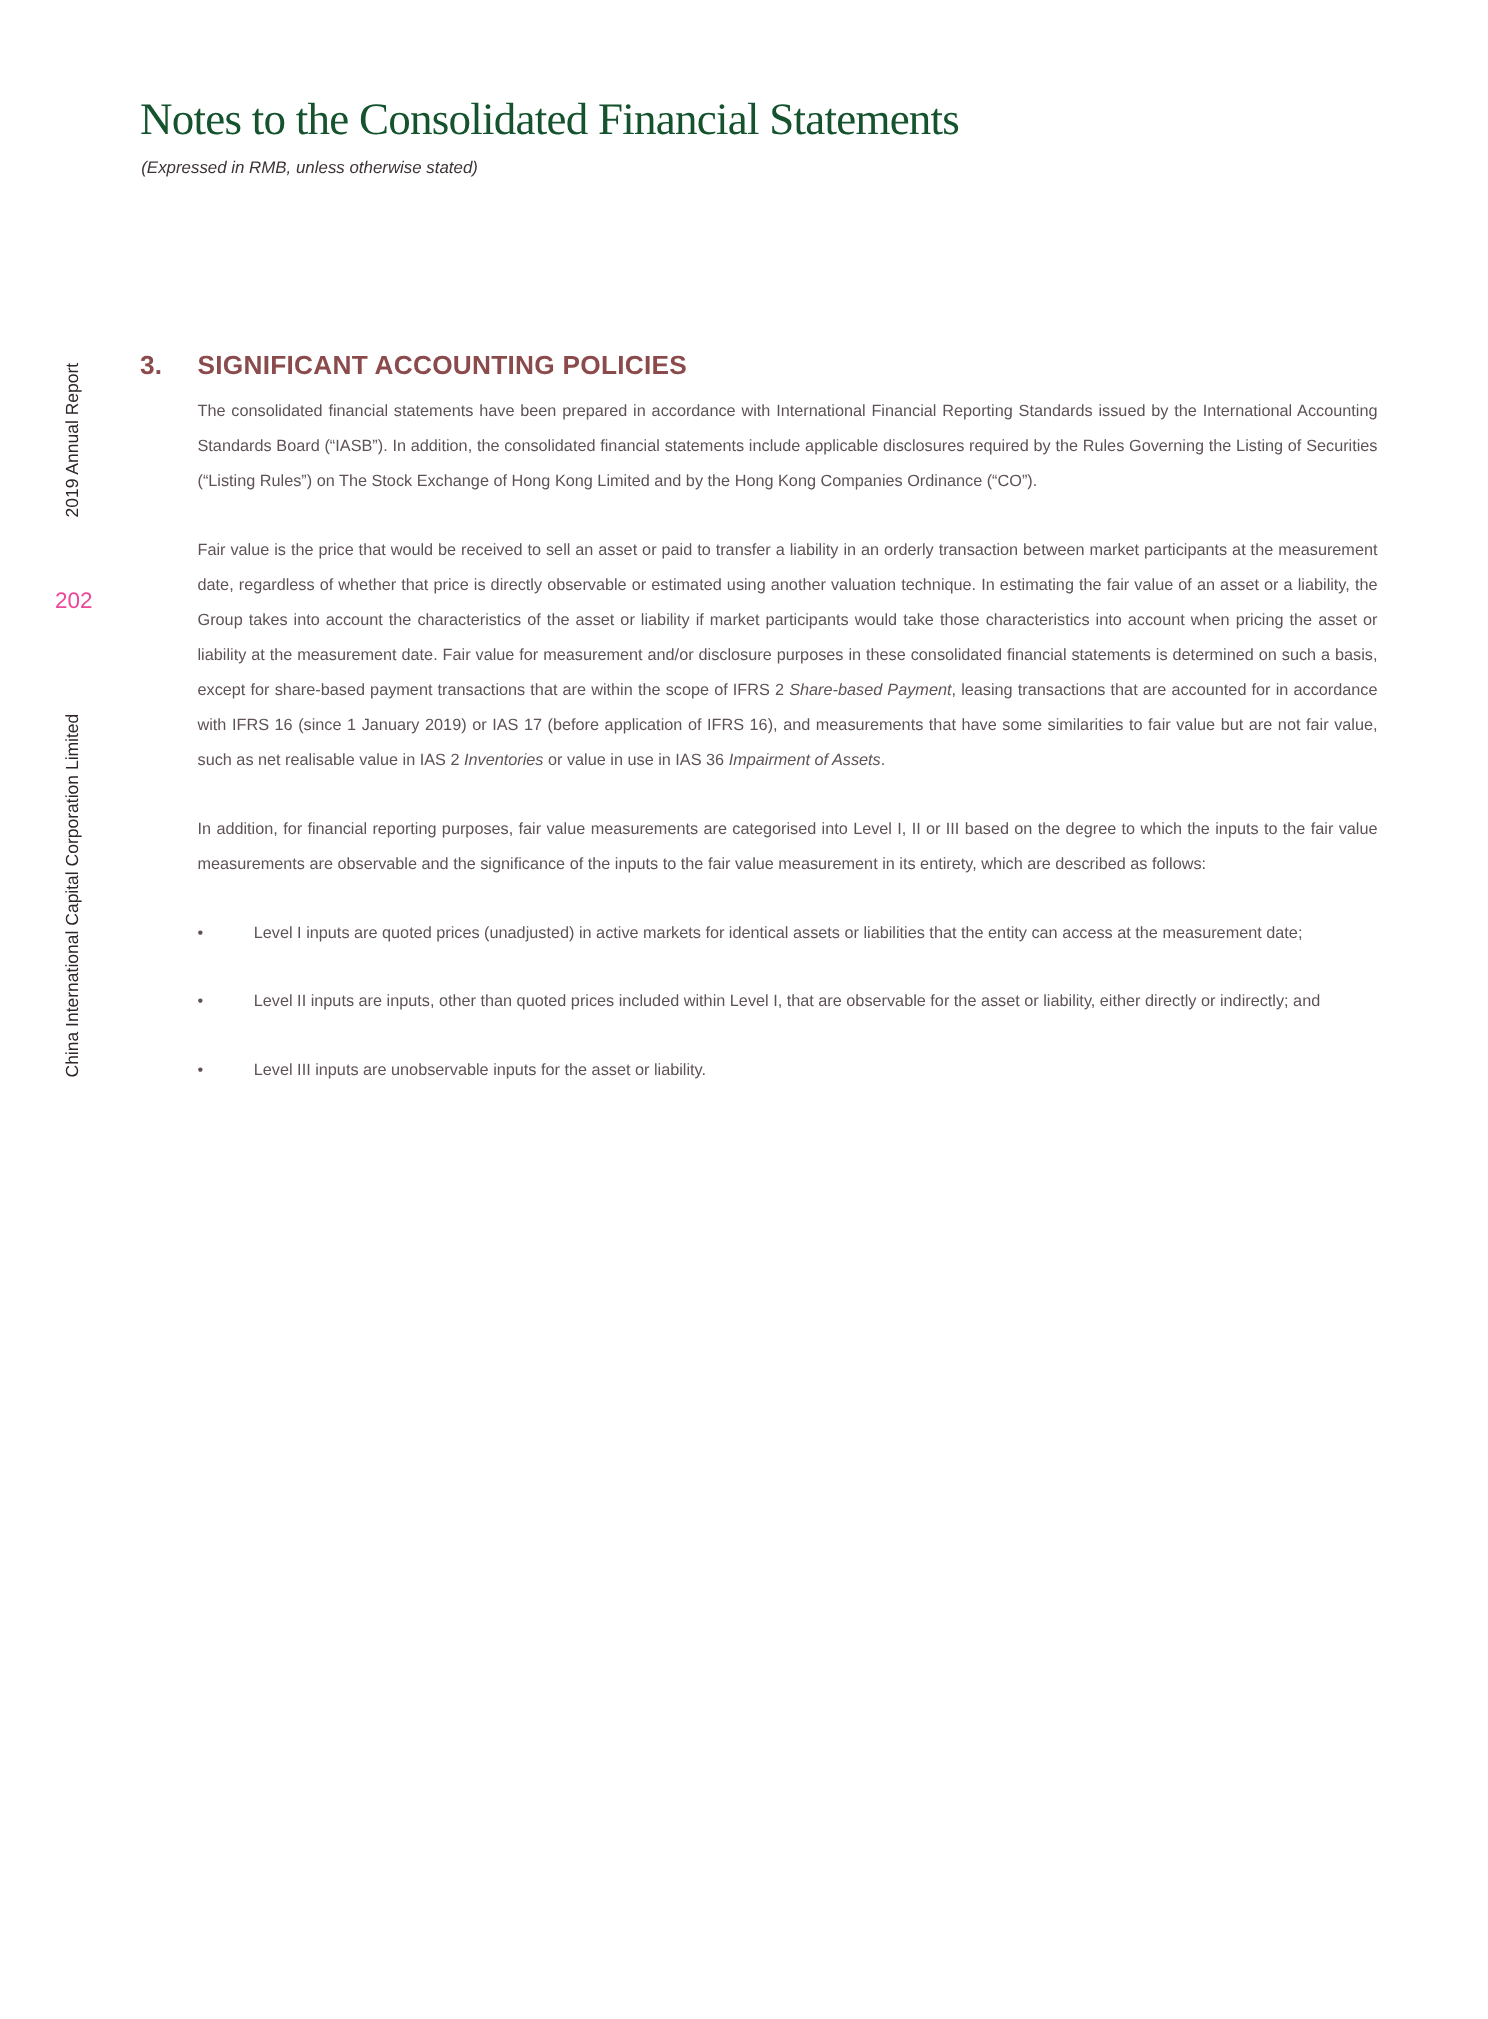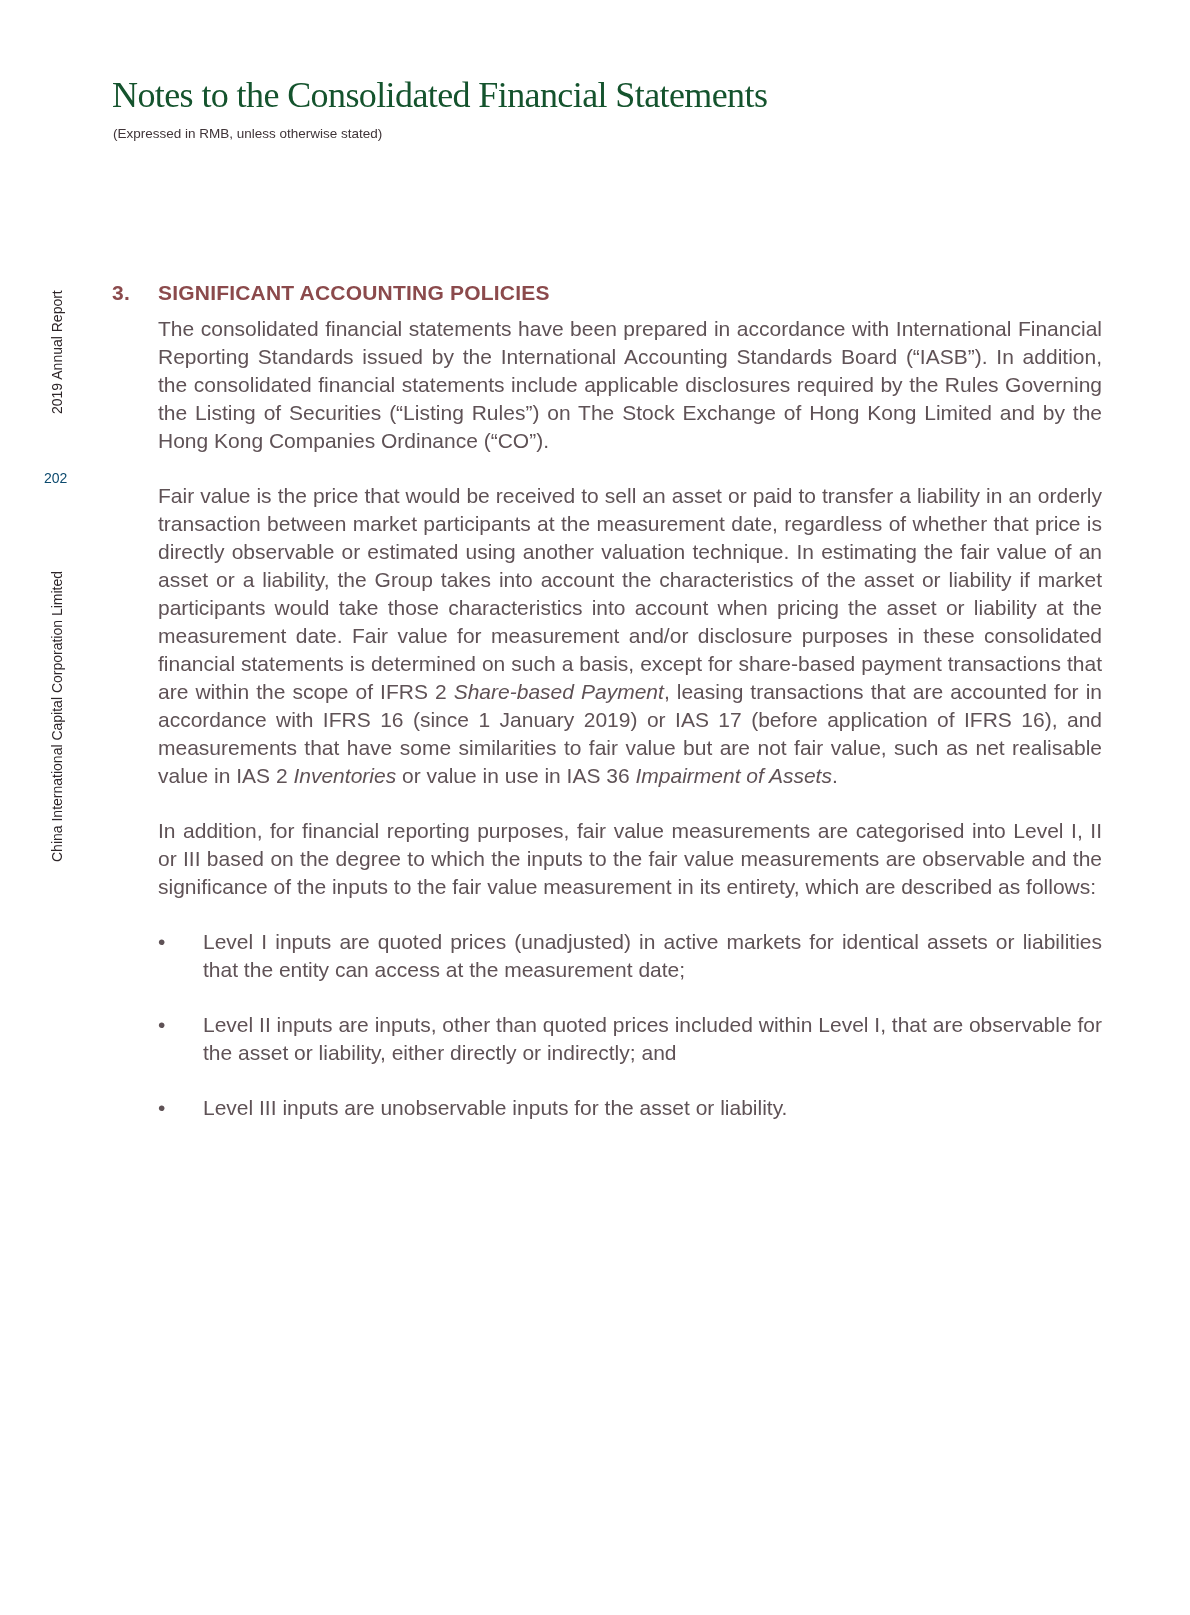--- a/index.html
+++ b/index.html
@@ -24,20 +24,21 @@
       color: #14532d;
       letter-spacing: -0.6px;
       white-space: nowrap;
       margin: 0;
       font-weight: normal;
     }
     .page-subtitle {
       position: absolute;
       left: 113px;
       top: 126px;
+      font-style: italic;
       font-size: 13.5px;
       color: #3f3438;
       white-space: nowrap;
     }
     .side-rail {
       position: absolute;
       left: 0;
       top: 0;
       width: 100px;
       height: 1615px;
@@ -55,22 +56,22 @@
       top: 414px;
     }
     .side-company {
       left: 49px;
       top: 862px;
     }
     .side-page {
       position: absolute;
       left: 44px;
       top: 470px;
-      font-size: 14px;
-      color: #0c4a6e;
+      font-size: 18px;
+      color: #ec4899;
     }
     .section {
       position: absolute;
       left: 112px;
       top: 281px;
       width: 990px;
     }
     .section-heading {
       display: flex;
       align-items: baseline;
@@ -80,21 +81,21 @@
       color: #8b4a4c;
       letter-spacing: 0.2px;
     }
     .section-number {
       width: 46px;
       display: inline-block;
     }
     .body {
       margin-left: 46px;
       width: 944px;
-      font-size: 21px;
+      font-size: 13px;
       line-height: 28px;
       color: #5f5256;
       text-align: justify;
     }
     .body p {
       margin: 0 0 27px 0;
     }
     .body em {
       font-style: italic;
     }

